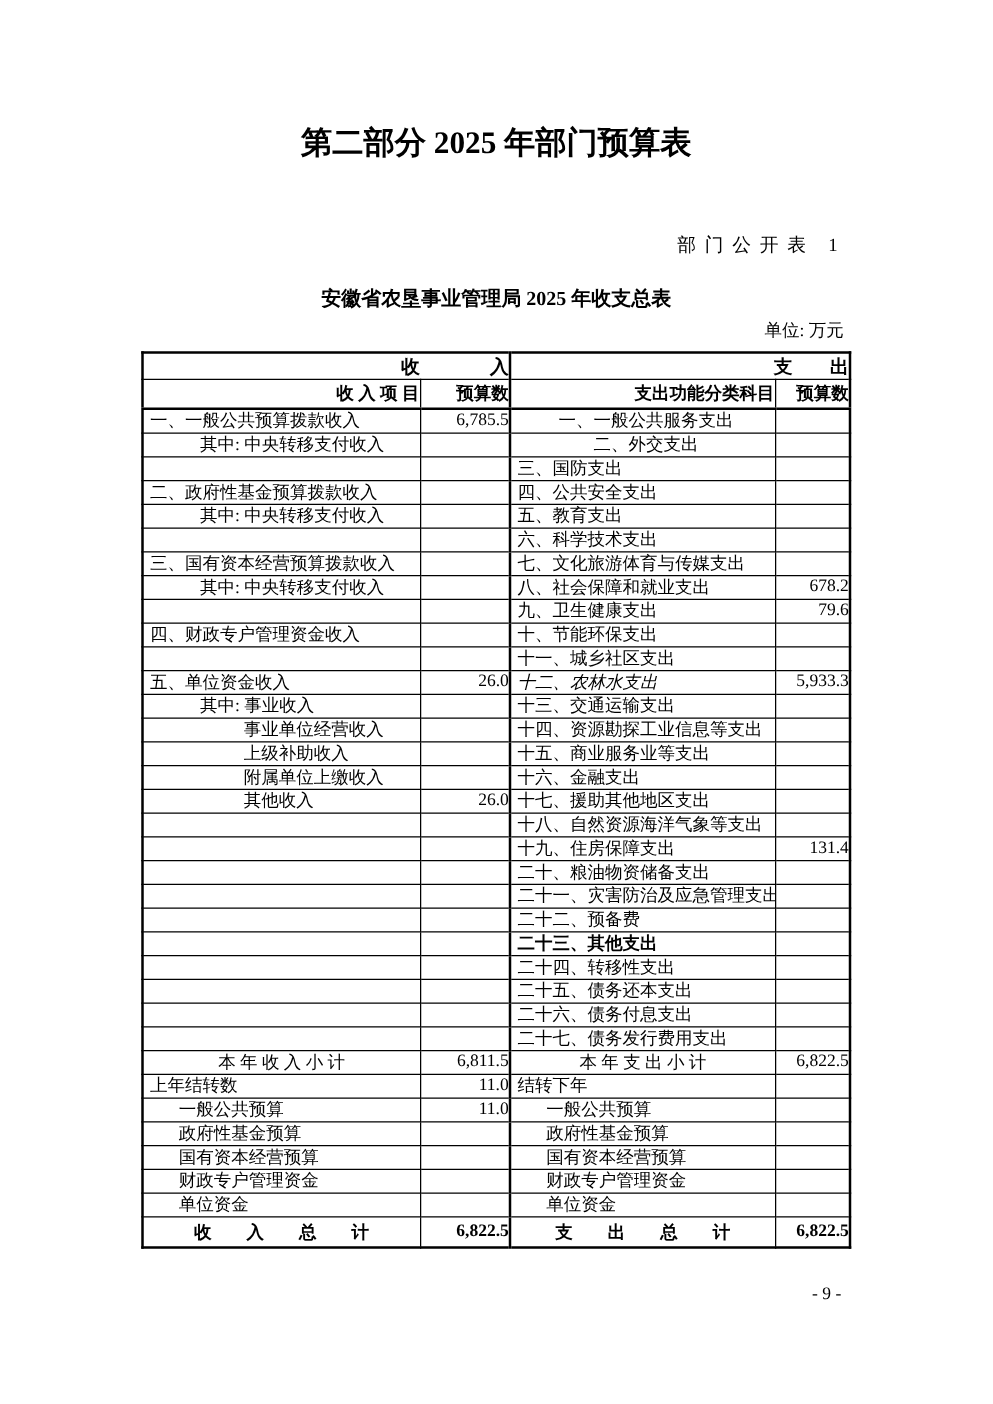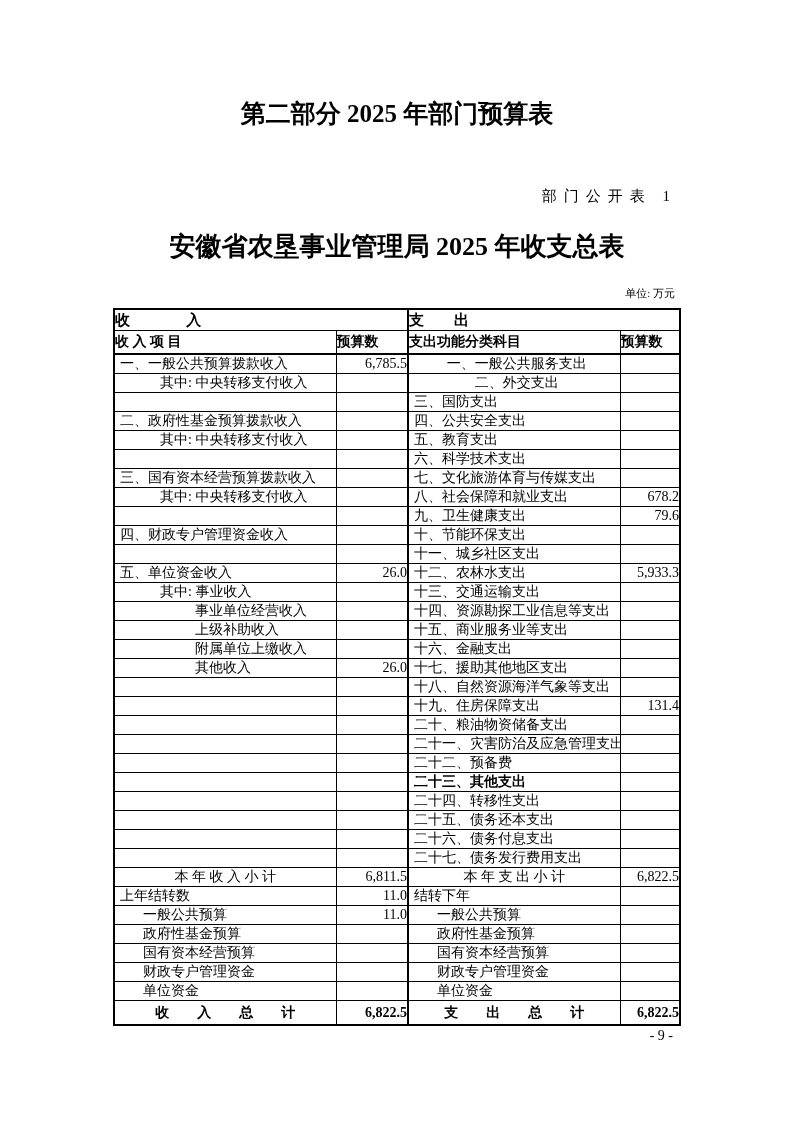--- a/index.html
+++ b/index.html
@@ -16,40 +16,40 @@
     white-space:pre;
   }
   .table-label {
     margin-top:57px; margin-right:117px;
     text-align:right;
     font-size:15px; letter-spacing:7px;
   }
   .table-title {
     margin-top:23px;
     text-align:center;
-    font-size:26px; font-weight:bold;
+    font-size:16px; font-weight:bold;
     white-space:pre;
   }
   .unit-note {
-    margin-top:22px; margin-right:119px;
+    margin-top:6px; margin-right:119px;
     text-align:right;
-    font-size:11px;
+    font-size:14px;
   }
   table.budget {
     width:566px; margin:7px auto 0;
     border-collapse:collapse; table-layout:fixed;
     border:2px solid #000;
   }
   table.budget th, table.budget td {
     border:1px solid #000;
     font-size:14px;
     overflow:hidden;
     padding:0;
   }
-  table.budget th { font-weight:bold; white-space:pre; text-align:left; }
+  table.budget th { font-weight:bold; white-space:pre; text-align:right; }
   tr.group-hdr th { height:20px; font-size:15px; }
   tr.col-hdr th { height:22px; border-bottom:2px solid #000; }
   td.item { text-align:left; white-space:pre; height:18px; }
   td.num { text-align:right; padding-right:4px; height:18px; }
   td.center { text-align:center; }
   .mid { border-left:2px solid #000 !important; }
   tr.total td { font-weight:bold; height:23px; }
   .page-number {
     position:absolute; top:1028px; right:121px;
     font-size:14px; white-space:pre;
@@ -145,21 +145,21 @@
       </tr>
       <tr>
         <td class="item" style="padding-left: 5px;"></td>
         <td class="num"></td>
         <td class="item mid" style="padding-left: 5px;">十一、城乡社区支出</td>
         <td class="num"></td>
       </tr>
       <tr>
         <td class="item" style="padding-left: 5px;">五、单位资金收入</td>
         <td class="num">26.0</td>
-        <td class="item mid" style="padding-left: 5px;">十二、农林水支出</td>
+        <td class="item mid" style="padding-left: 5px; font-style: italic;">十二、农林水支出</td>
         <td class="num">5,933.3</td>
       </tr>
       <tr>
         <td class="item" style="padding-left: 45px;">其中: 事业收入</td>
         <td class="num"></td>
         <td class="item mid" style="padding-left: 5px;">十三、交通运输支出</td>
         <td class="num"></td>
       </tr>
       <tr>
         <td class="item" style="padding-left: 80px;">事业单位经营收入</td>

